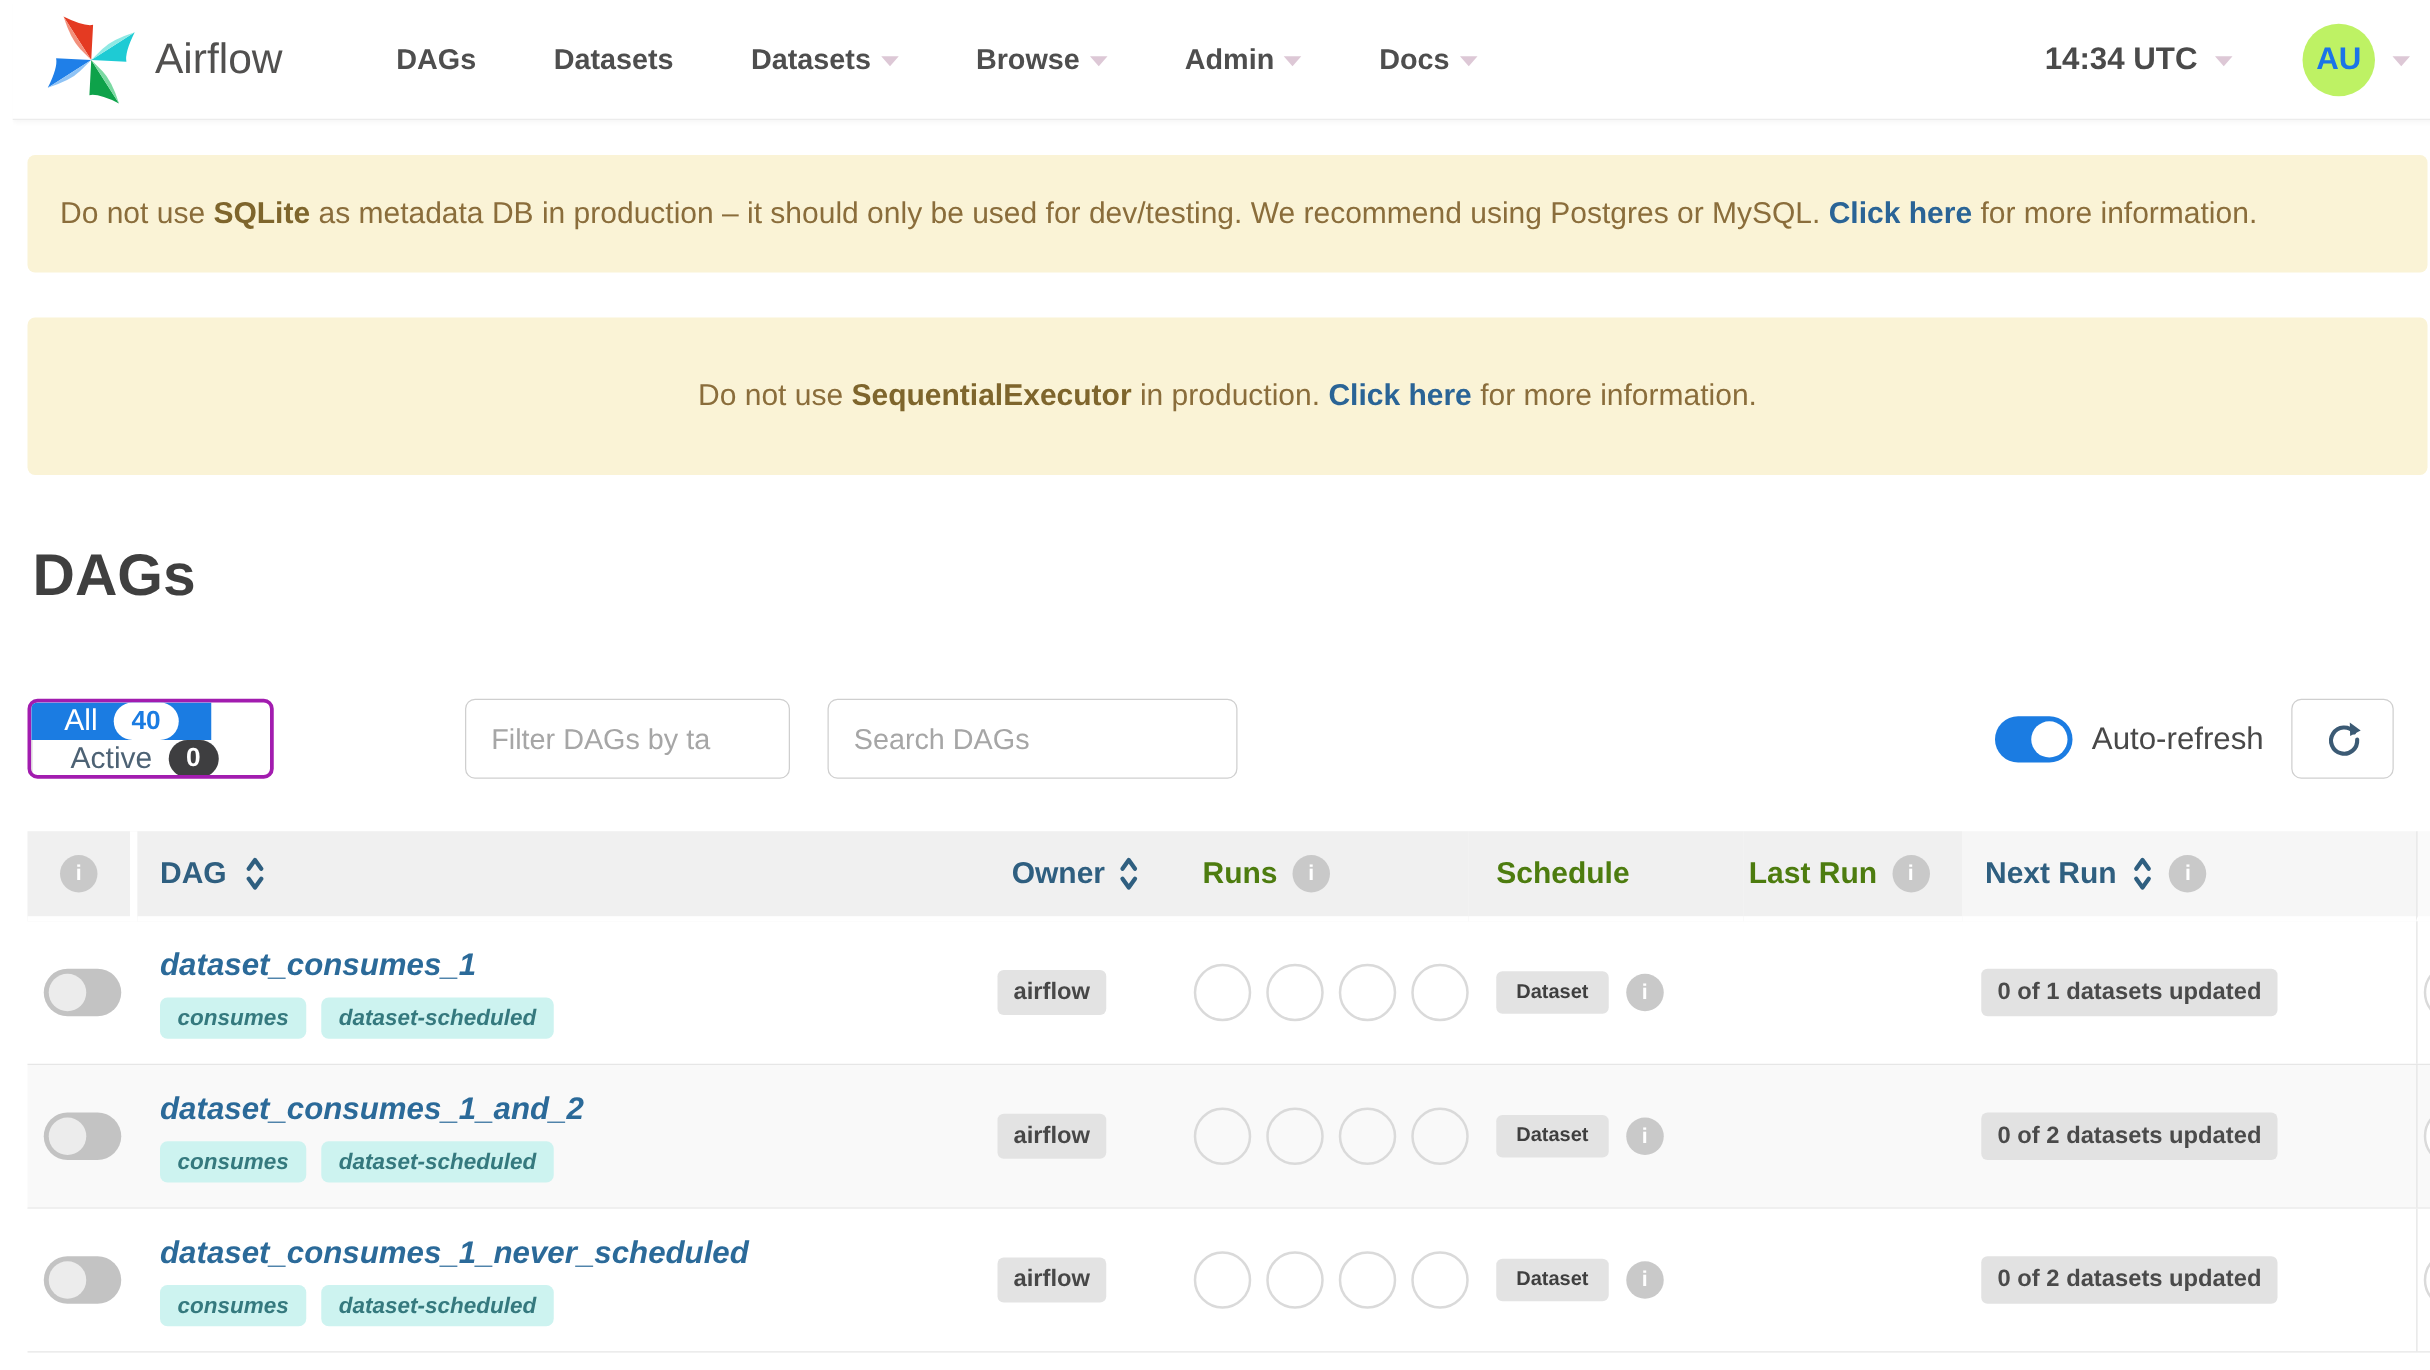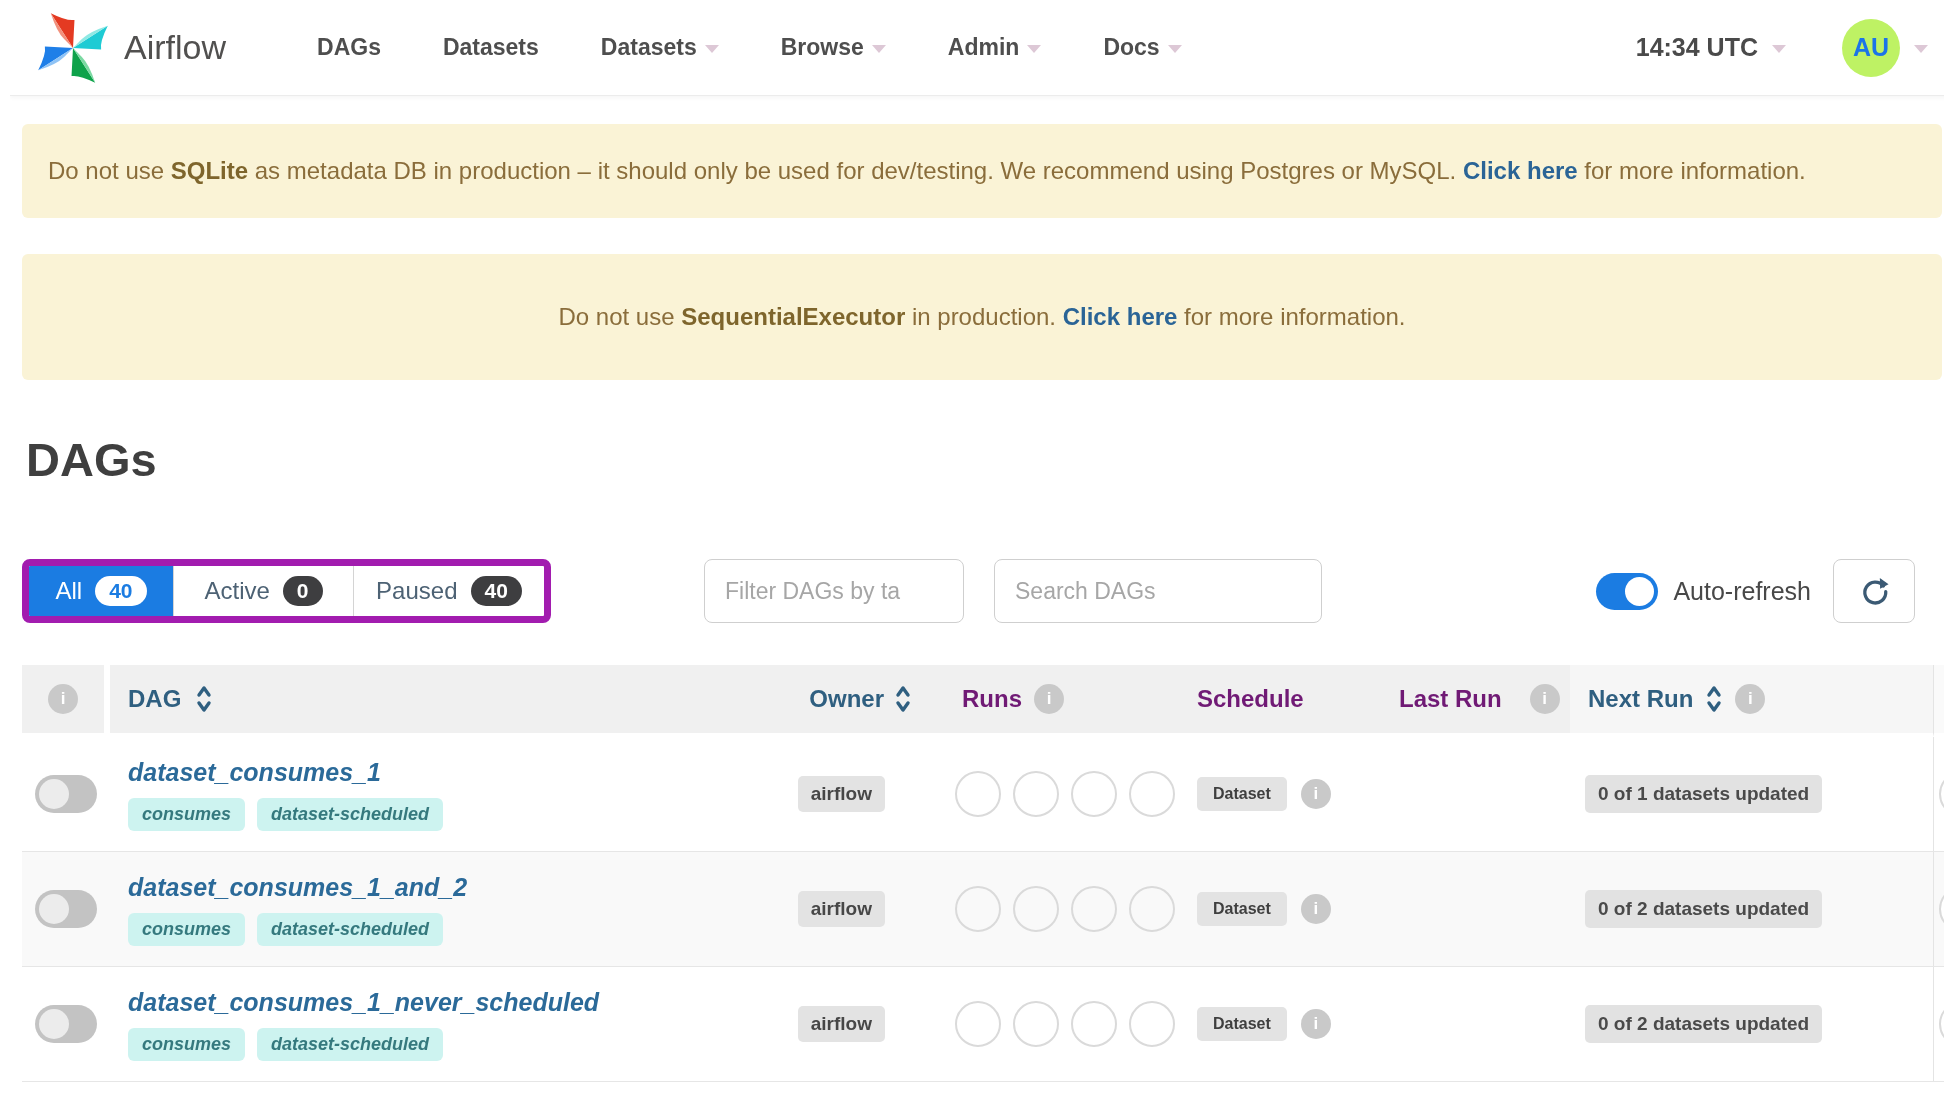--- a/index.html
+++ b/index.html
@@ -27,21 +27,21 @@
            color:#8a6d3b; font-size:24px; line-height:38px; }
   .alert.second { margin-top:36px; padding:44px 26px;text-align:center; }
   .alert b { color:#7e652c; }
   .alert .alert-link { color:#2a6496; font-weight:700; cursor:pointer; }
 
   
   .page-title { margin:52px 0 0 16px; font-size:47px; font-weight:700; color:#3f3f3f; }
 
   
   .filter-row { margin:72px 12px 0 12px; display:flex; align-items:center; height:64px; }
-  .tab-group { display:flex; height:64px; border:7px solid #a21caf; border-radius:8px; overflow:hidden; background:#fff; }
+  .tab-group { display:flex; height:64px; border:3px solid #a21caf; border-radius:8px; overflow:hidden; background:#fff;flex-direction:column; }
   .tab { display:flex; align-items:center; justify-content:center; gap:13px; font-size:24px; cursor:pointer; color:#4d6274; }
   .tab + .tab { border-left:1px solid #d4d4d4; }
   .tab-all { width:144px; background:#1b7ce2; color:#fff; }
   .tab-active { width:180px; }
   .tab-paused { width:191px; }
   .count-pill { border-radius:18px; padding:3px 14px; font-size:21px; font-weight:700; }
   .pill-light { background:#fff; color:#1b7ce2; }
   .pill-dark { background:#3e3e40; color:#fff; }
   .filter-input { height:64px; border:1.5px solid #cfcfcf; border-radius:8px; padding:0 20px;
                   font-size:23px; color:#444; font-family:"Liberation Sans", sans-serif; outline:none; background:#fff; }
@@ -58,25 +58,25 @@
   
   .dag-table { margin:42px 0 0 12px; width:1932px; }
   .t-grid { display:grid; grid-template-columns:88px 650px 160px 255px 220px 175px 363px 1fr; }
   .t-header { height:72px; }
   .th { background:#f0f0f0; display:flex; align-items:center; border-bottom:4px solid #fff; }
   .th-info { justify-content:center; border-right:6px solid #fff; }
   .th-dag { padding-left:18px; gap:14px; }
   .th-owner { justify-content:flex-end; padding-right:8px; gap:10px; }
   .th-runs { padding-left:42px; gap:12px; }
   .th-schedule { padding-left:22px; }
-  .th-lastrun { padding-left:4px; gap:28px; }
+  .th-lastrun { padding-left:4px; gap:12px; }
   .th-nextrun { padding-left:18px; gap:12px; background:#f6f6f6; }
   .th-extra { background:#fafafa; border-left:1px solid #e4e4e4; }
   .sort-label { font-size:24px; font-weight:700; color:#2f5f80; cursor:pointer; }
-  .plain-label { font-size:24px; font-weight:700; color:#701a75; }
+  .plain-label { font-size:24px; font-weight:700; color:#4d7c0f; }
   .info-icon { width:30px; height:30px; border-radius:50%; background:#c9c9c9; color:#fff;
                font-size:17px; font-weight:700; display:inline-flex; align-items:center; justify-content:center; flex:0 0 auto; }
   .sort-icon { cursor:pointer; display:inline-flex; }
 
   .t-row { height:115px; border-bottom:1px solid #e6e6e6; background:#fff; }
   .t-row.alt { background:#f9f9f9; }
   .td { display:flex; align-items:center; }
   .td-toggle { justify-content:center; }
   .toggle-off { width:62px; height:38px; border-radius:19px; background:#c3c3c3; position:relative; cursor:pointer; }
   .toggle-off::after { content:""; position:absolute; left:4px; top:4px; width:30px; height:30px; border-radius:50%; background:#ececec; }

